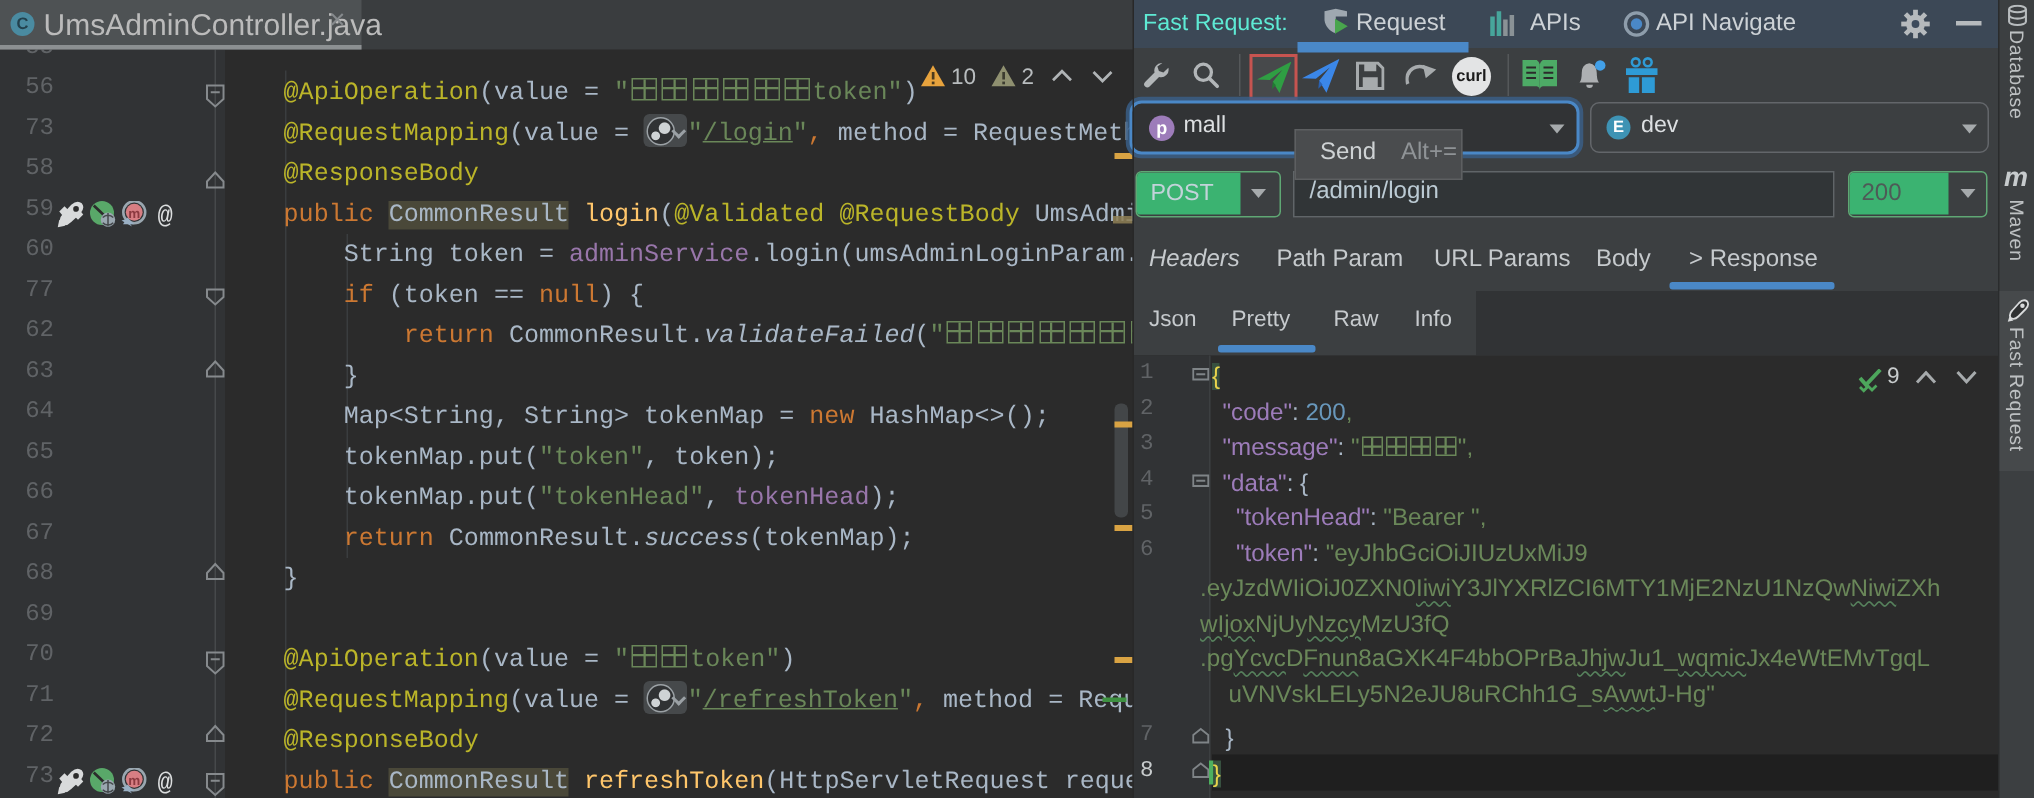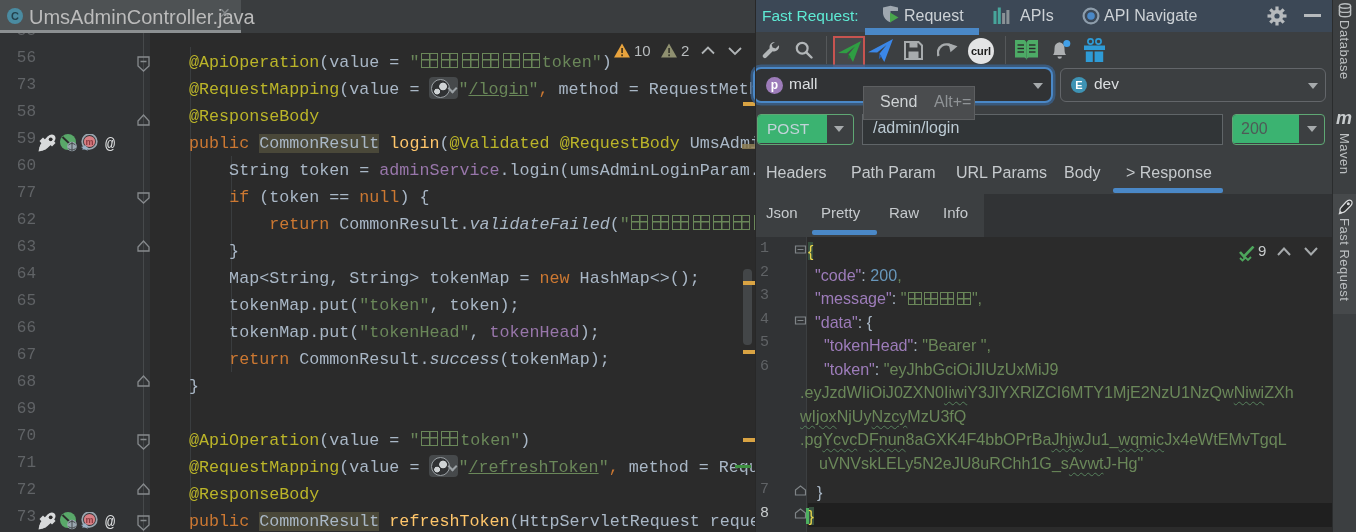--- a/index.html
+++ b/index.html
@@ -356,21 +356,21 @@
     </div>
     <div id="postbox" style="position:absolute;left:1px;top:114px;width:97px;height:31px;border:1.5px solid #5fa874;border-radius:4px;background:#3c3f41;overflow:hidden;">
       <div style="position:absolute;left:0;top:0;width:69px;height:28px;background:#3bb371;color:#c2d3d9;font-size:15.5px;line-height:28px;padding-left:9px;">POST</div>
       <div class="tri" style="position:absolute;left:76px;top:11px;"></div>
     </div>
     <div id="codebox" style="position:absolute;left:476px;top:114px;width:93px;height:31px;border:1.5px solid #5fa874;border-radius:4px;background:#3c3f41;overflow:hidden;">
       <div style="position:absolute;left:0;top:0;width:66px;height:28px;background:#3bb371;color:#4e5a57;font-size:16px;line-height:28px;padding-left:8px;">200</div>
       <div class="tri" style="position:absolute;left:74px;top:11px;"></div>
     </div>
 
-    <div class="rtab" style="left:10px;">Headers</div>
+    <div class="rtab" style="left:10px;font-style:italic;">Headers</div>
     <div class="rtab" style="left:95px;">Path Param</div>
     <div class="rtab" style="left:200px;">URL Params</div>
     <div class="rtab" style="left:308px;">Body</div>
     <div class="rtab" style="left:370px;">&gt; Response</div>
     <div style="position:absolute;left:357px;top:188px;width:110px;height:5px;background:#4a88c7;border-radius:2px;"></div>
 
     <div style="position:absolute;left:0;top:194px;width:576px;height:43px;background:#313335;"></div>
     <div style="position:absolute;left:0;top:194px;width:228px;height:43px;background:#3c3f41;"></div>
     <div class="stab" style="left:10px;">Json</div>
     <div class="stab" style="left:65px;">Pretty</div>

